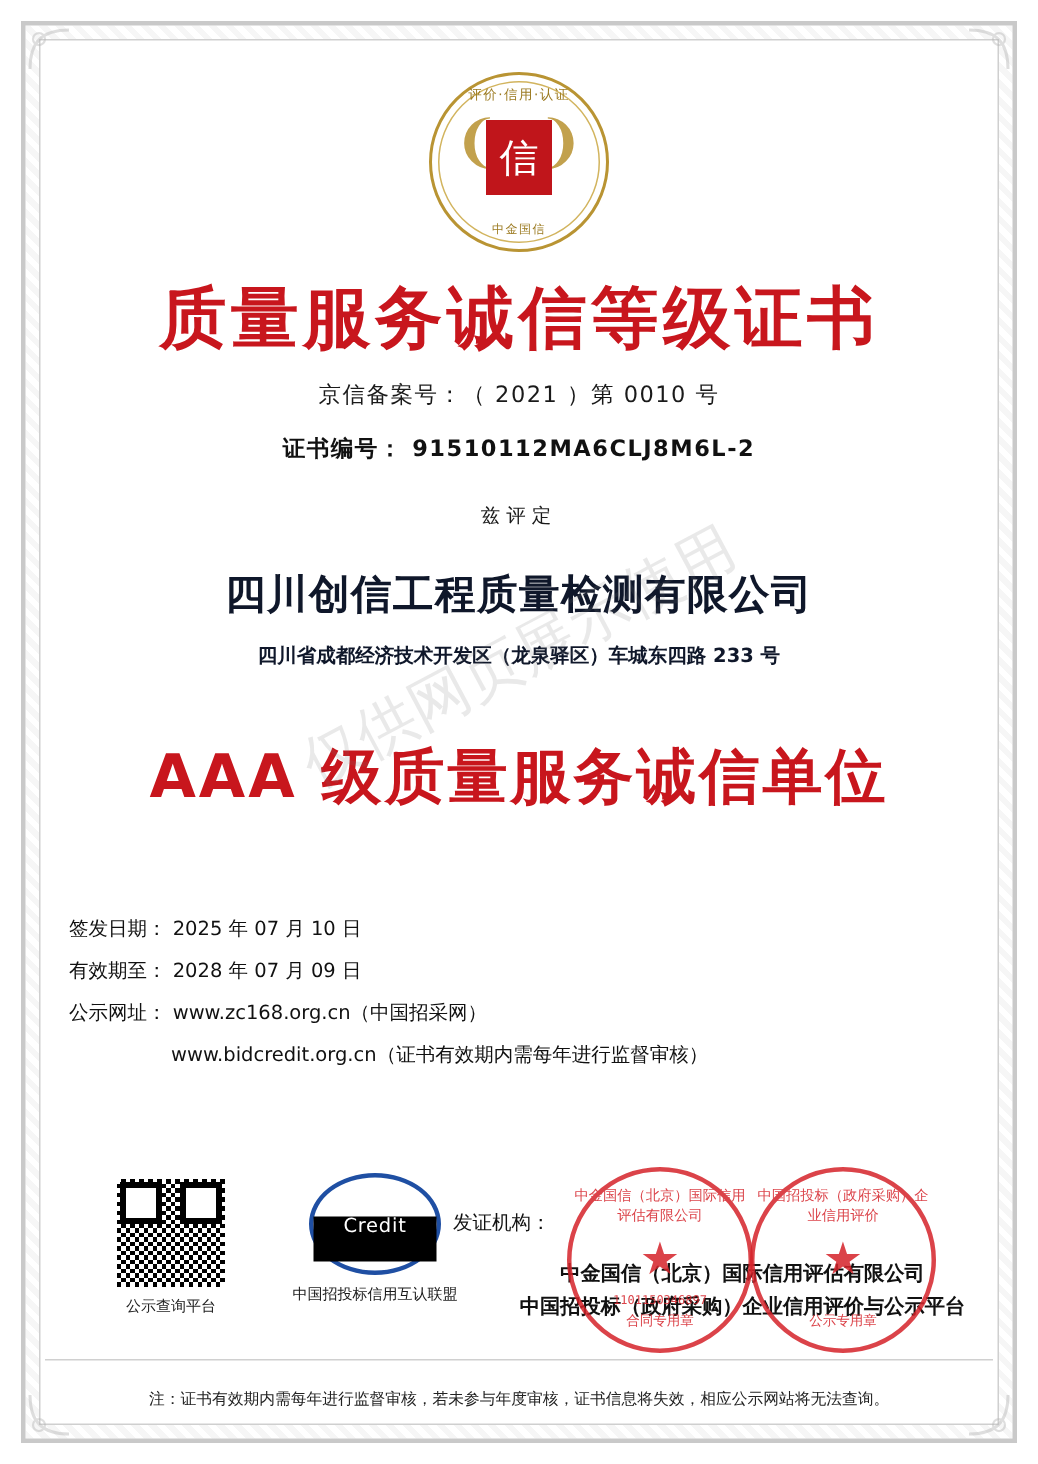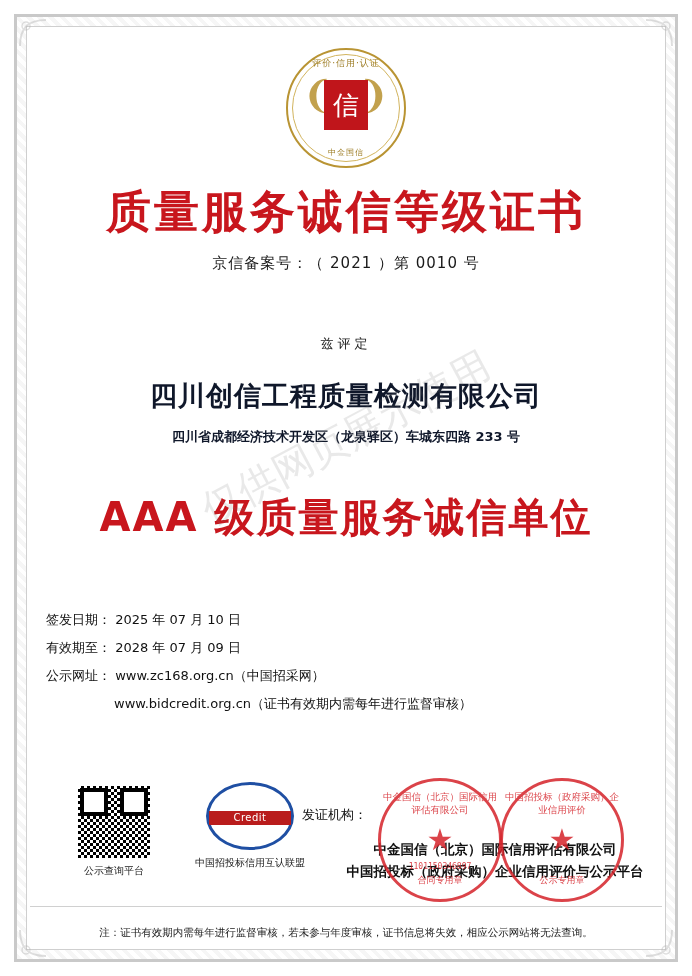--- a/index.html
+++ b/index.html
@@ -294,24 +294,24 @@
     margin: 0 auto;
     border: 3px solid #1f4fa3;
     border-radius: 50%;
     position: relative;
     background: #fff;
   }
   .credit-oval .bar {
     position: absolute;
     left: 0; right: 0;
     top: 26px;
-    height: 14px;
-    background: #b91c1c;
+    height: 30px;
+    background: #000000;
     color: #fff;
-    font-size: 10px;
+    font-size: 13px;
     line-height: 14px;
     letter-spacing: 0.5px;
     font-family: "DejaVu Sans", sans-serif;
   }
   .credit-caption {
     margin-top: 6px;
     font-size: 10px;
     color: #1a1a1a;
     font-family: "DejaVu Sans", sans-serif;
   }
@@ -436,20 +436,21 @@
       <div class="emblem-ring2"></div>
       <div class="wheat l">❨</div>
       <div class="wheat r">❨</div>
       <div class="emblem-top-text">评价·信用·认证</div>
       <div class="emblem-center">信</div>
       <div class="emblem-bottom-text">中金国信</div>
     </div>
 
     <div class="main-title">质量服务诚信等级证书</div>
     <div class="record-no">京信备案号：（ 2021 ）第 0010 号</div>
+    <div class="cert-no">证书编号： 91510112MA6CLJ8M6L-2</div>
     <div class="hereby">兹评定</div>
     <div class="company">四川创信工程质量检测有限公司</div>
     <div class="address">四川省成都经济技术开发区（龙泉驿区）车城东四路 233 号</div>
     <div class="award">AAA 级质量服务诚信单位</div>
 
     <div class="watermark">仅供网页展示使用</div>
 
     <div class="details">
       <div class="row">
         <span>签发日期：</span>

